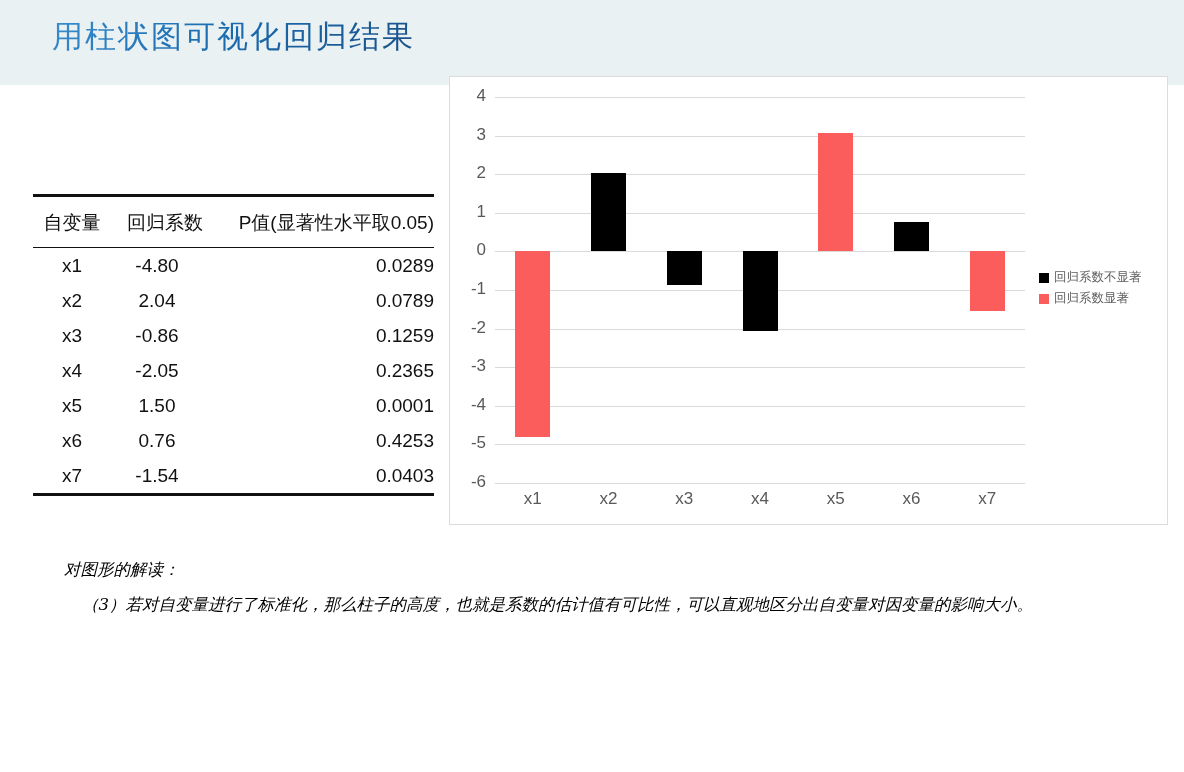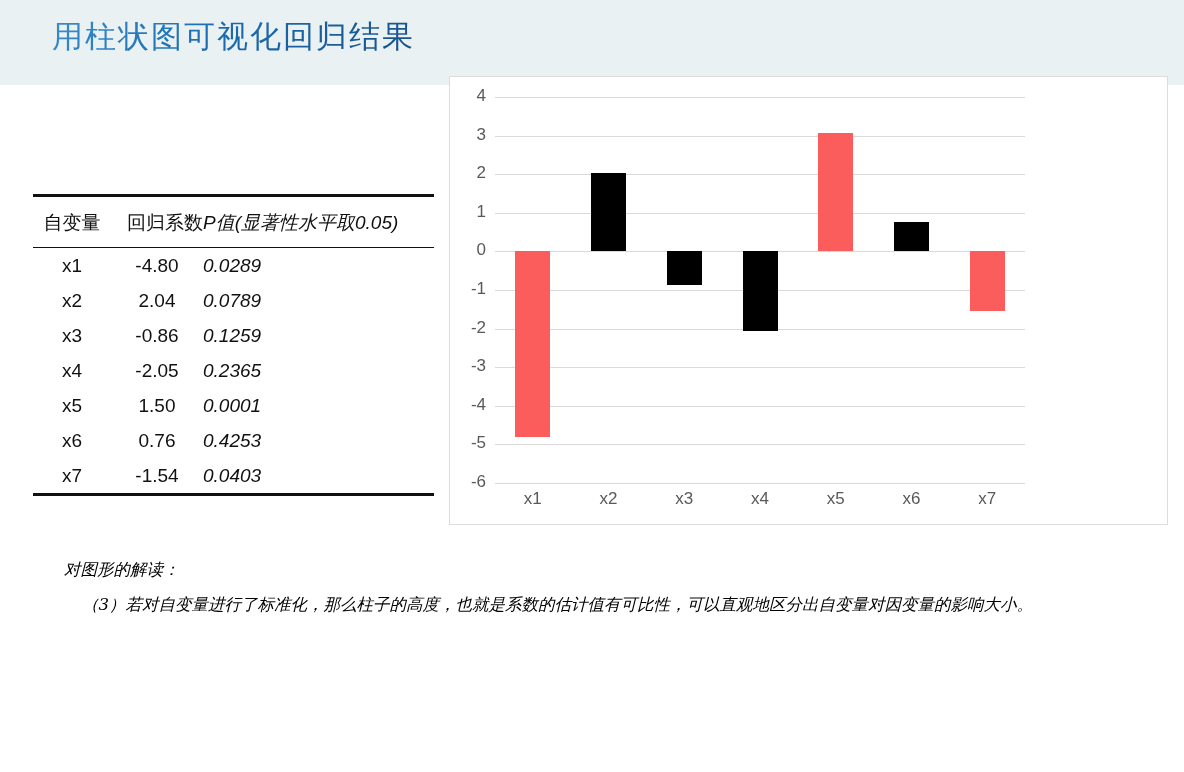--- a/index.html
+++ b/index.html
@@ -60,21 +60,21 @@
   }
   #regression-table tbody tr:last-child {
     border-bottom: 3px solid #111;
   }
   #regression-table td {
     padding: 6.5px 0;
     white-space: nowrap;
   }
   .col-var   { width: 78px;  text-align: center; }
   .col-coef  { width: 92px;  text-align: right; }
-  .col-p     { width: 231px; text-align: left; font-style: italic; }
+  .col-p     { width: 231px; text-align: right; }
   .col-coef-cell { text-align: center; padding-left: 6px; }
   thead .col-p { padding-left: 8px; }
 
   
   #chart-card {
     position: absolute;
     left: 449px;
     top: 76px;
     width: 719px;
     height: 449px;
@@ -248,18 +248,28 @@
       <div class="xtick" style="left: 152.286px;">x3</div>
       <div class="bar neg" style="left: 247.5px; top: 154.4px; height: 79.13px; background: rgb(0, 0, 0);"></div>
       <div class="xtick" style="left: 228px;">x4</div>
       <div class="bar pos" style="left: 323.214px; top: 36.284px; height: 118.116px; background: rgb(251, 92, 92);"></div>
       <div class="xtick" style="left: 303.714px;">x5</div>
       <div class="bar pos" style="left: 398.929px; top: 125.064px; height: 29.336px; background: rgb(0, 0, 0);"></div>
       <div class="xtick" style="left: 379.429px;">x6</div>
       <div class="bar neg" style="left: 474.643px; top: 154.4px; height: 59.444px; background: rgb(251, 92, 92);"></div>
       <div class="xtick" style="left: 455.143px;">x7</div>
     </div>
+  <div id="chart-legend">
+    <div class="legend-row">
+      <span class="legend-swatch" style="background: rgb(0, 0, 0);"></span>
+      <span>回归系数不显著</span>
+    </div>
+    <div class="legend-row">
+      <span class="legend-swatch" style="background: rgb(251, 92, 92);"></span>
+      <span>回归系数显著</span>
+    </div>
+  </div>
 </div>
 
 <div id="interpretation">
   <p>对图形的解读：</p>
   <p class="indent">（3）若对自变量进行了标准化，那么柱子的高度，也就是系数的估计值有可比性，可以直观地区分出自变量对因变量的影响大小。</p>
 </div>
 
 </body></html>

